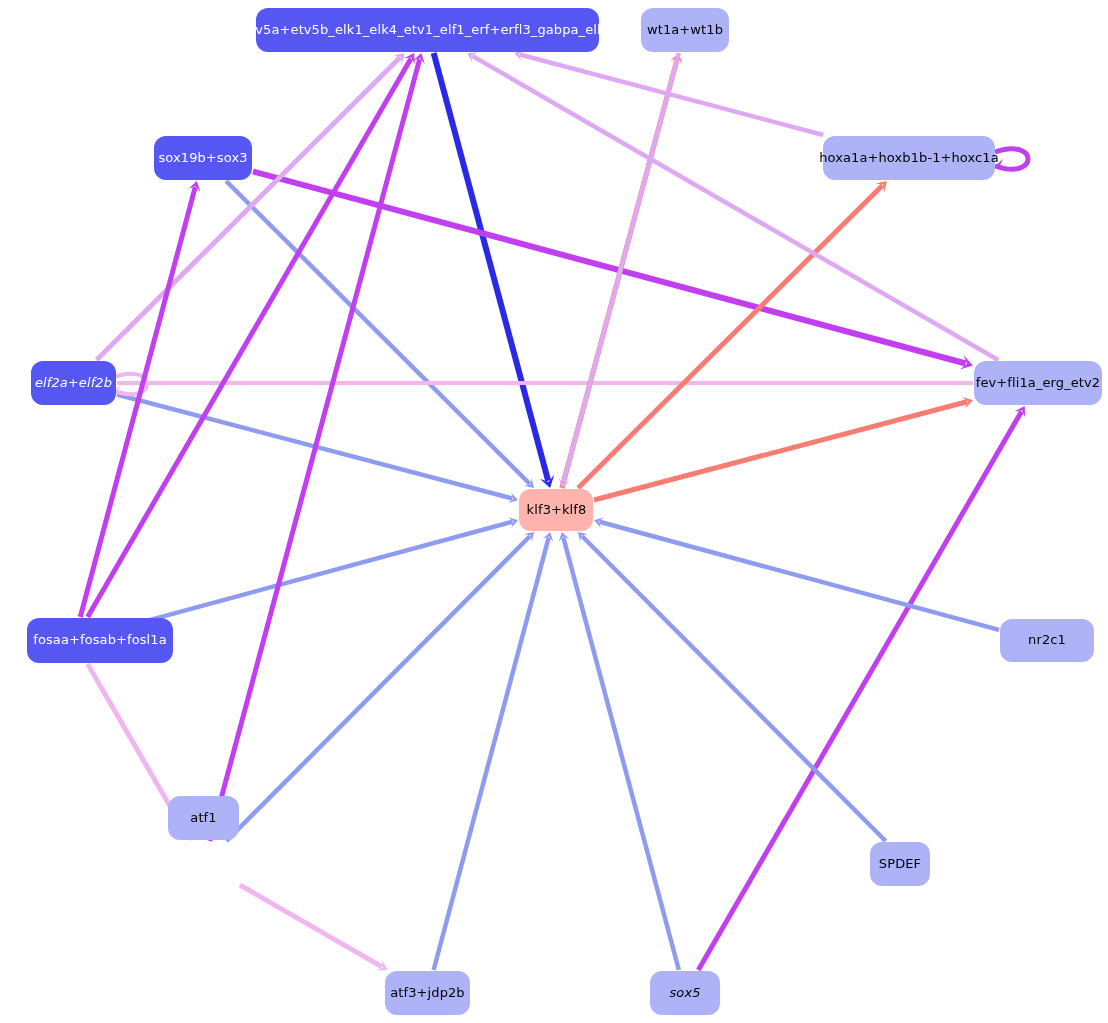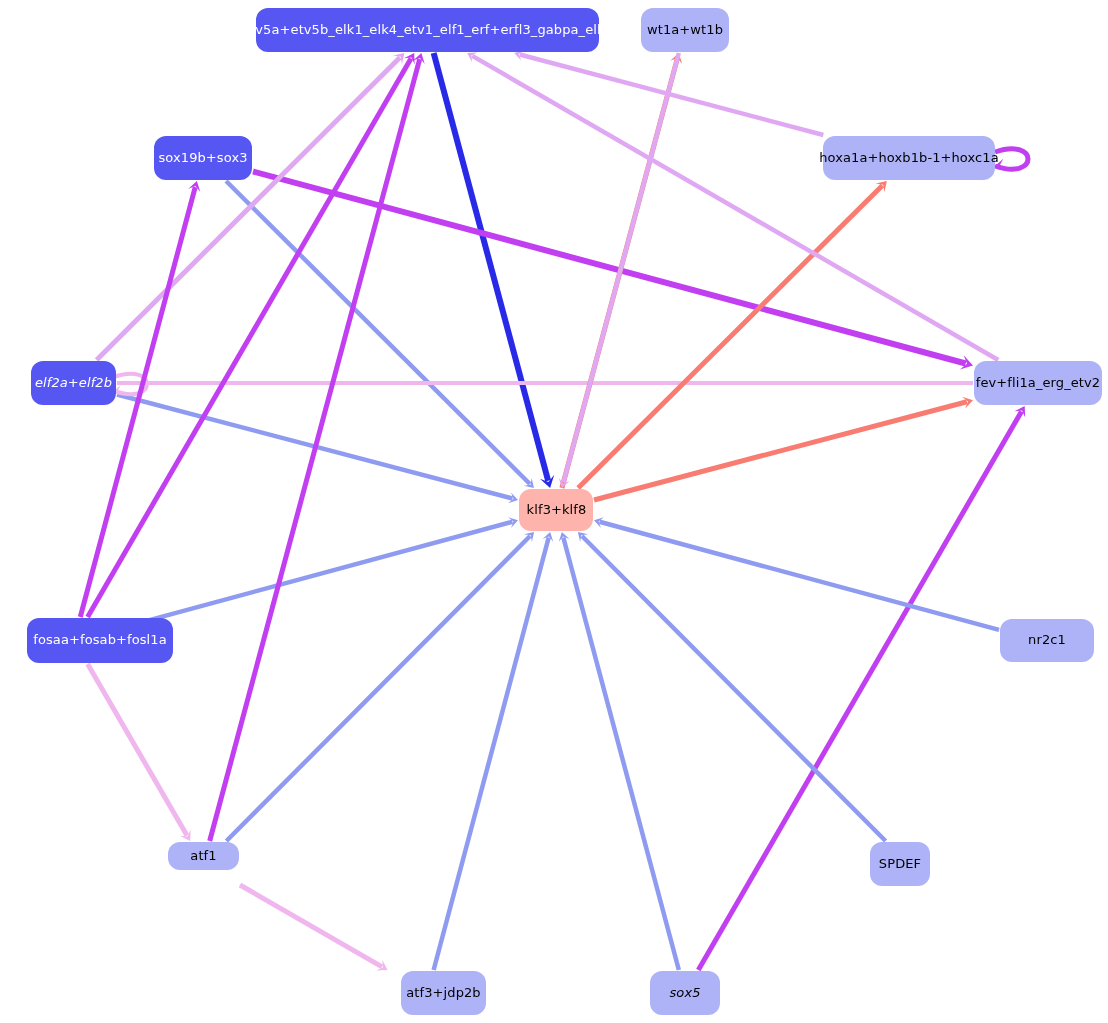--- a/index.html
+++ b/index.html
@@ -162,26 +162,26 @@
       </div>
       <div class="node node-salmon" style="left: 519px; top: 489px; width: 74px; height: 42px; padding-left: 11px;">
         <span>klf3+klf8</span>
       </div>
       <div class="node node-blue" style="left: 7px; top: 618px; width: 146px; height: 45px; margin-left: 20px;">
         <span>fosaa+fosab+fosl1a</span>
       </div>
       <div class="node node-lightblue" style="left: 1000px; top: 619px; width: 94px; height: 43px;">
         <span>nr2c1</span>
       </div>
-      <div class="node node-lightblue" style="left: 168px; top: 842px; width: 71px; height: 28px;">
+      <div class="node node-lightblue" style="left: 168px; top: 796px; width: 71px; height: 44px;">
         <span>atf1</span>
       </div>
       <div class="node node-lightblue" style="left: 870px; top: 842px; width: 60px; height: 44px;">
         <span>SPDEF</span>
       </div>
-      <div class="node node-lightblue" style="left: 385px; top: 971px; width: 85px; height: 44px; margin-left: 16px;">
+      <div class="node node-lightblue" style="left: 385px; top: 971px; width: 85px; height: 44px;">
         <span>atf3+jdp2b</span>
       </div>
       <div class="node node-lightblue" style="left: 650px; top: 971px; width: 70px; height: 44px; font-style: italic;">
         <span>sox5</span>
       </div>
     </div>
 </div>
 
 </body></html>

